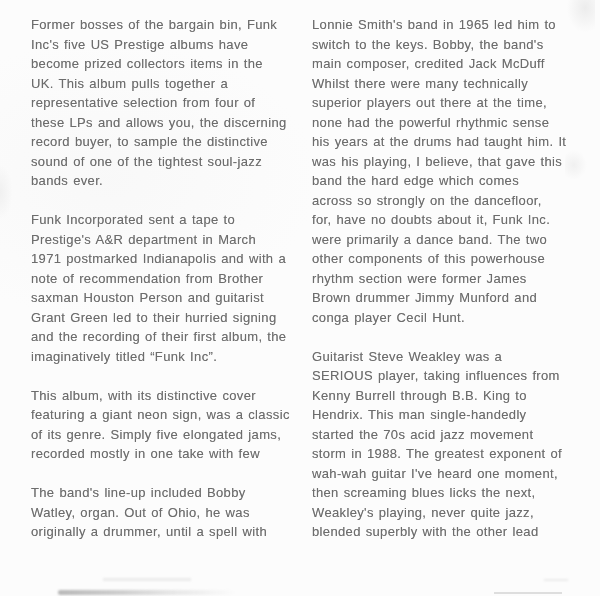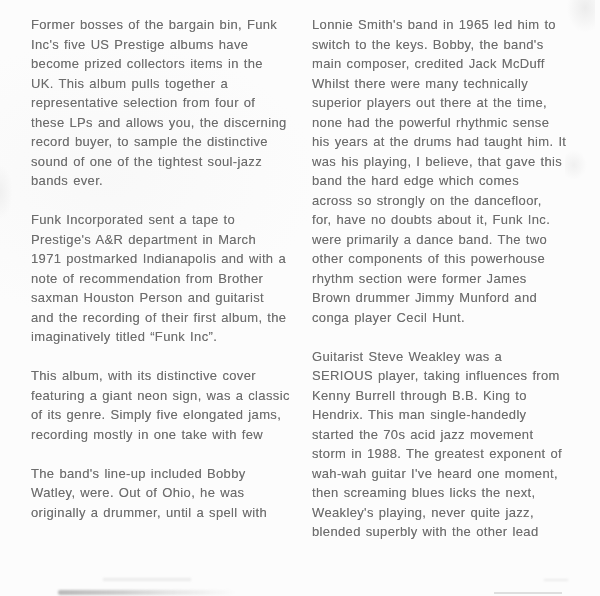--- a/index.html
+++ b/index.html
@@ -92,32 +92,33 @@
         <div class="line">record buyer, to sample the distinctive</div>
         <div class="line">sound of one of the tightest soul-jazz</div>
         <div class="line">bands ever.</div>
       </div>
       <div class="para">
         <div class="line">Funk Incorporated sent a tape to</div>
         <div class="line">Prestige's A&amp;R department in March</div>
         <div class="line">1971 postmarked Indianapolis and with a</div>
         <div class="line">note of recommendation from Brother</div>
         <div class="line">saxman Houston Person and guitarist</div>
+        <div class="line">Grant Green led to their hurried signing</div>
         <div class="line">and the recording of their first album, the</div>
         <div class="line">imaginatively titled “Funk Inc”.</div>
       </div>
       <div class="para">
         <div class="line">This album, with its distinctive cover</div>
         <div class="line">featuring a giant neon sign, was a classic</div>
         <div class="line">of its genre. Simply five elongated jams,</div>
-        <div class="line">recording mostly in one take with few</div>
+        <div class="line">recorded mostly in one take with few</div>
       </div>
       <div class="para">
         <div class="line">The band's line-up included Bobby</div>
-        <div class="line">Watley, were. Out of Ohio, he was</div>
+        <div class="line">Watley, organ. Out of Ohio, he was</div>
         <div class="line">originally a drummer, until a spell with</div>
       </div>
     </div>
 
   <div class="column right">
       <div class="para">
         <div class="line">Lonnie Smith's band in 1965 led him to</div>
         <div class="line">switch to the keys. Bobby, the band's</div>
         <div class="line">main composer, credited Jack McDuff</div>
         <div class="line">Whilst there were many technically</div>

